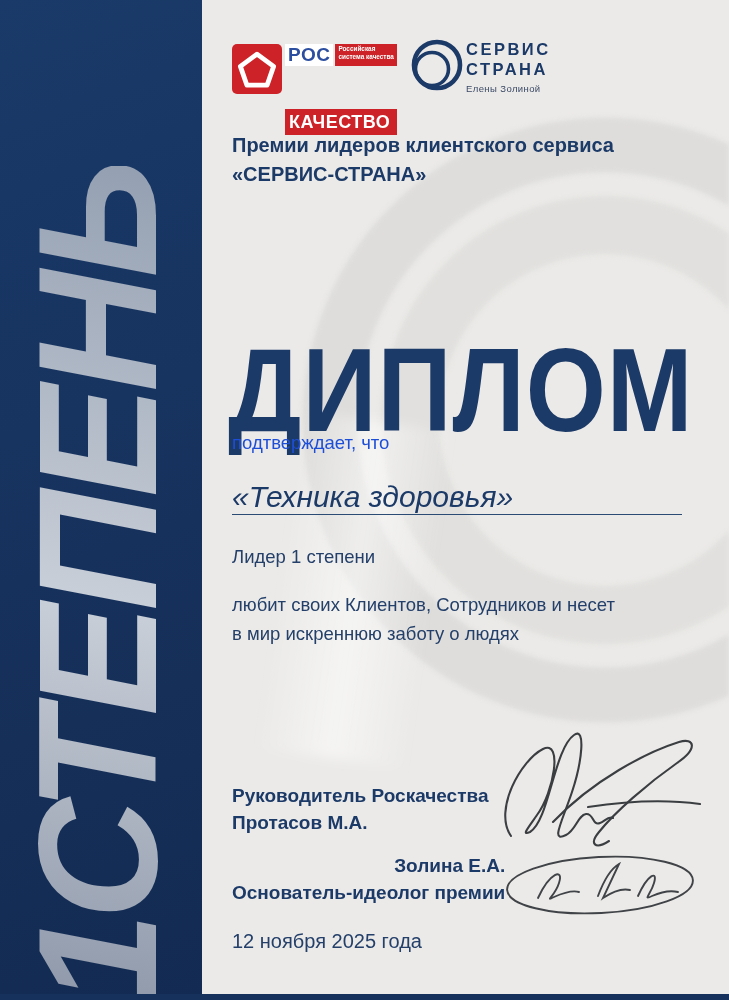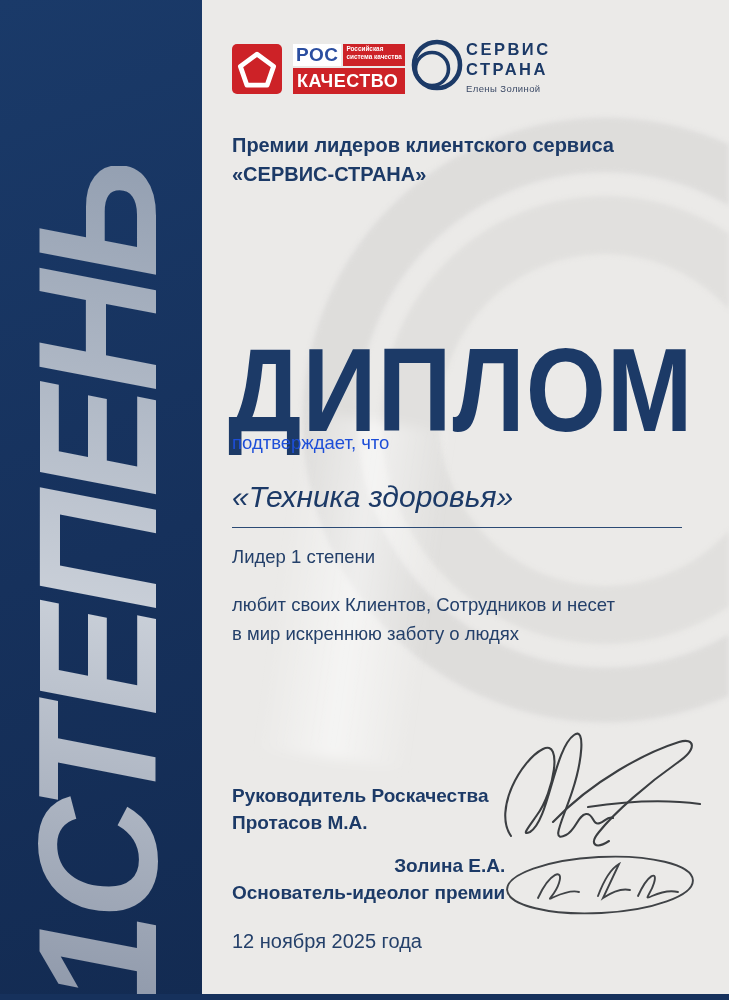--- a/index.html
+++ b/index.html
@@ -23,46 +23,46 @@
     white-space:nowrap;line-height:1;
     font-size:168px;font-weight:700;font-style:italic;letter-spacing:-7px;
     background:linear-gradient(100deg,#8d97a9 0%,#c9cfd8 48%,#939fb1 100%);
     -webkit-background-clip:text;background-clip:text;color:transparent;
   }
   .bottom-strip{
     position:absolute;left:0;bottom:0;width:729px;height:6px;
     background:#16315c;z-index:4;
   }
   
-  .rk-logo{position:absolute;left:232px;top:44px;display:flex;gap:11px;z-index:3;}
+  .rk-logo{position:absolute;left:232px;top:44px;display:flex;gap:3px;z-index:3;}
   .rk-badge{width:50px;height:50px;background:#cd2227;border-radius:5px;
     display:flex;align-items:center;justify-content:center;}
   .rk-col{display:flex;flex-direction:column;gap:2px;}
   .rk-top{display:flex;gap:2px;height:22px;}
   .rk-ros{background:#fff;color:#2b4ea0;font-weight:800;font-size:19px;
     line-height:22px;padding:0 3px;letter-spacing:.5px;}
   .rk-tagline{background:#cd2227;color:#fff;font-weight:700;font-size:6.4px;
     line-height:1.2;width:56px;padding:1px 3px;text-transform:none;}
   .rk-kach{background:#cd2227;color:#fff;font-weight:800;font-size:18px;
-    line-height:26px;height:26px;padding:0 4px;letter-spacing:.5px;}
+    line-height:26px;height:26px;padding:0 4px;letter-spacing:.5px;margin-top:41px;}
   .ss-logo{position:absolute;left:406px;top:38px;display:flex;gap:2px;align-items:center;z-index:3;}
   .ss-col{display:flex;flex-direction:column;}
   .ss-line{font-weight:700;font-size:16.5px;letter-spacing:2.5px;color:#1c3a67;line-height:1.2;}
   .ss-sub{font-size:9.5px;color:#3c4a66;letter-spacing:.4px;margin-top:3px;}
   
   .award-title{position:absolute;left:232px;top:131px;z-index:3;
     font-weight:800;font-size:20px;line-height:29px;color:#1c3a67;}
   .doc-title{position:absolute;left:228px;top:330px;z-index:3;
     font-weight:800;font-size:103px;line-height:1;letter-spacing:1px;
     transform:scale(1,1.16);transform-origin:left top;color:#1c3a67;}
   .confirms{position:absolute;left:232px;top:432px;z-index:3;
     font-size:18.5px;color:#1d4ed8;}
   .recipient{position:absolute;left:232px;top:480px;width:450px;z-index:3;
     font-style:italic;font-size:30px;color:#1c3a67;
-    padding-bottom:13px;border-bottom:1.5px solid #2b4a74;}
+    border-bottom:1.5px solid #2b4a74;}
   .level{position:absolute;left:232px;top:546px;z-index:3;font-size:18.5px;color:#24406a;}
   .description{position:absolute;left:232px;top:590px;z-index:3;
     font-size:18.5px;line-height:29px;color:#24406a;}
   .signatory{position:absolute;left:232px;z-index:3;font-weight:800;
     font-size:19px;line-height:27px;color:#1c3a67;}
   .sig-block-1{top:782px;}
   .sig-block-2{top:852px;text-align:right;}
   .signature-svg{position:absolute;z-index:3;}
   .sig1{left:495px;top:716px;}
   .sig2{left:500px;top:846px;}

